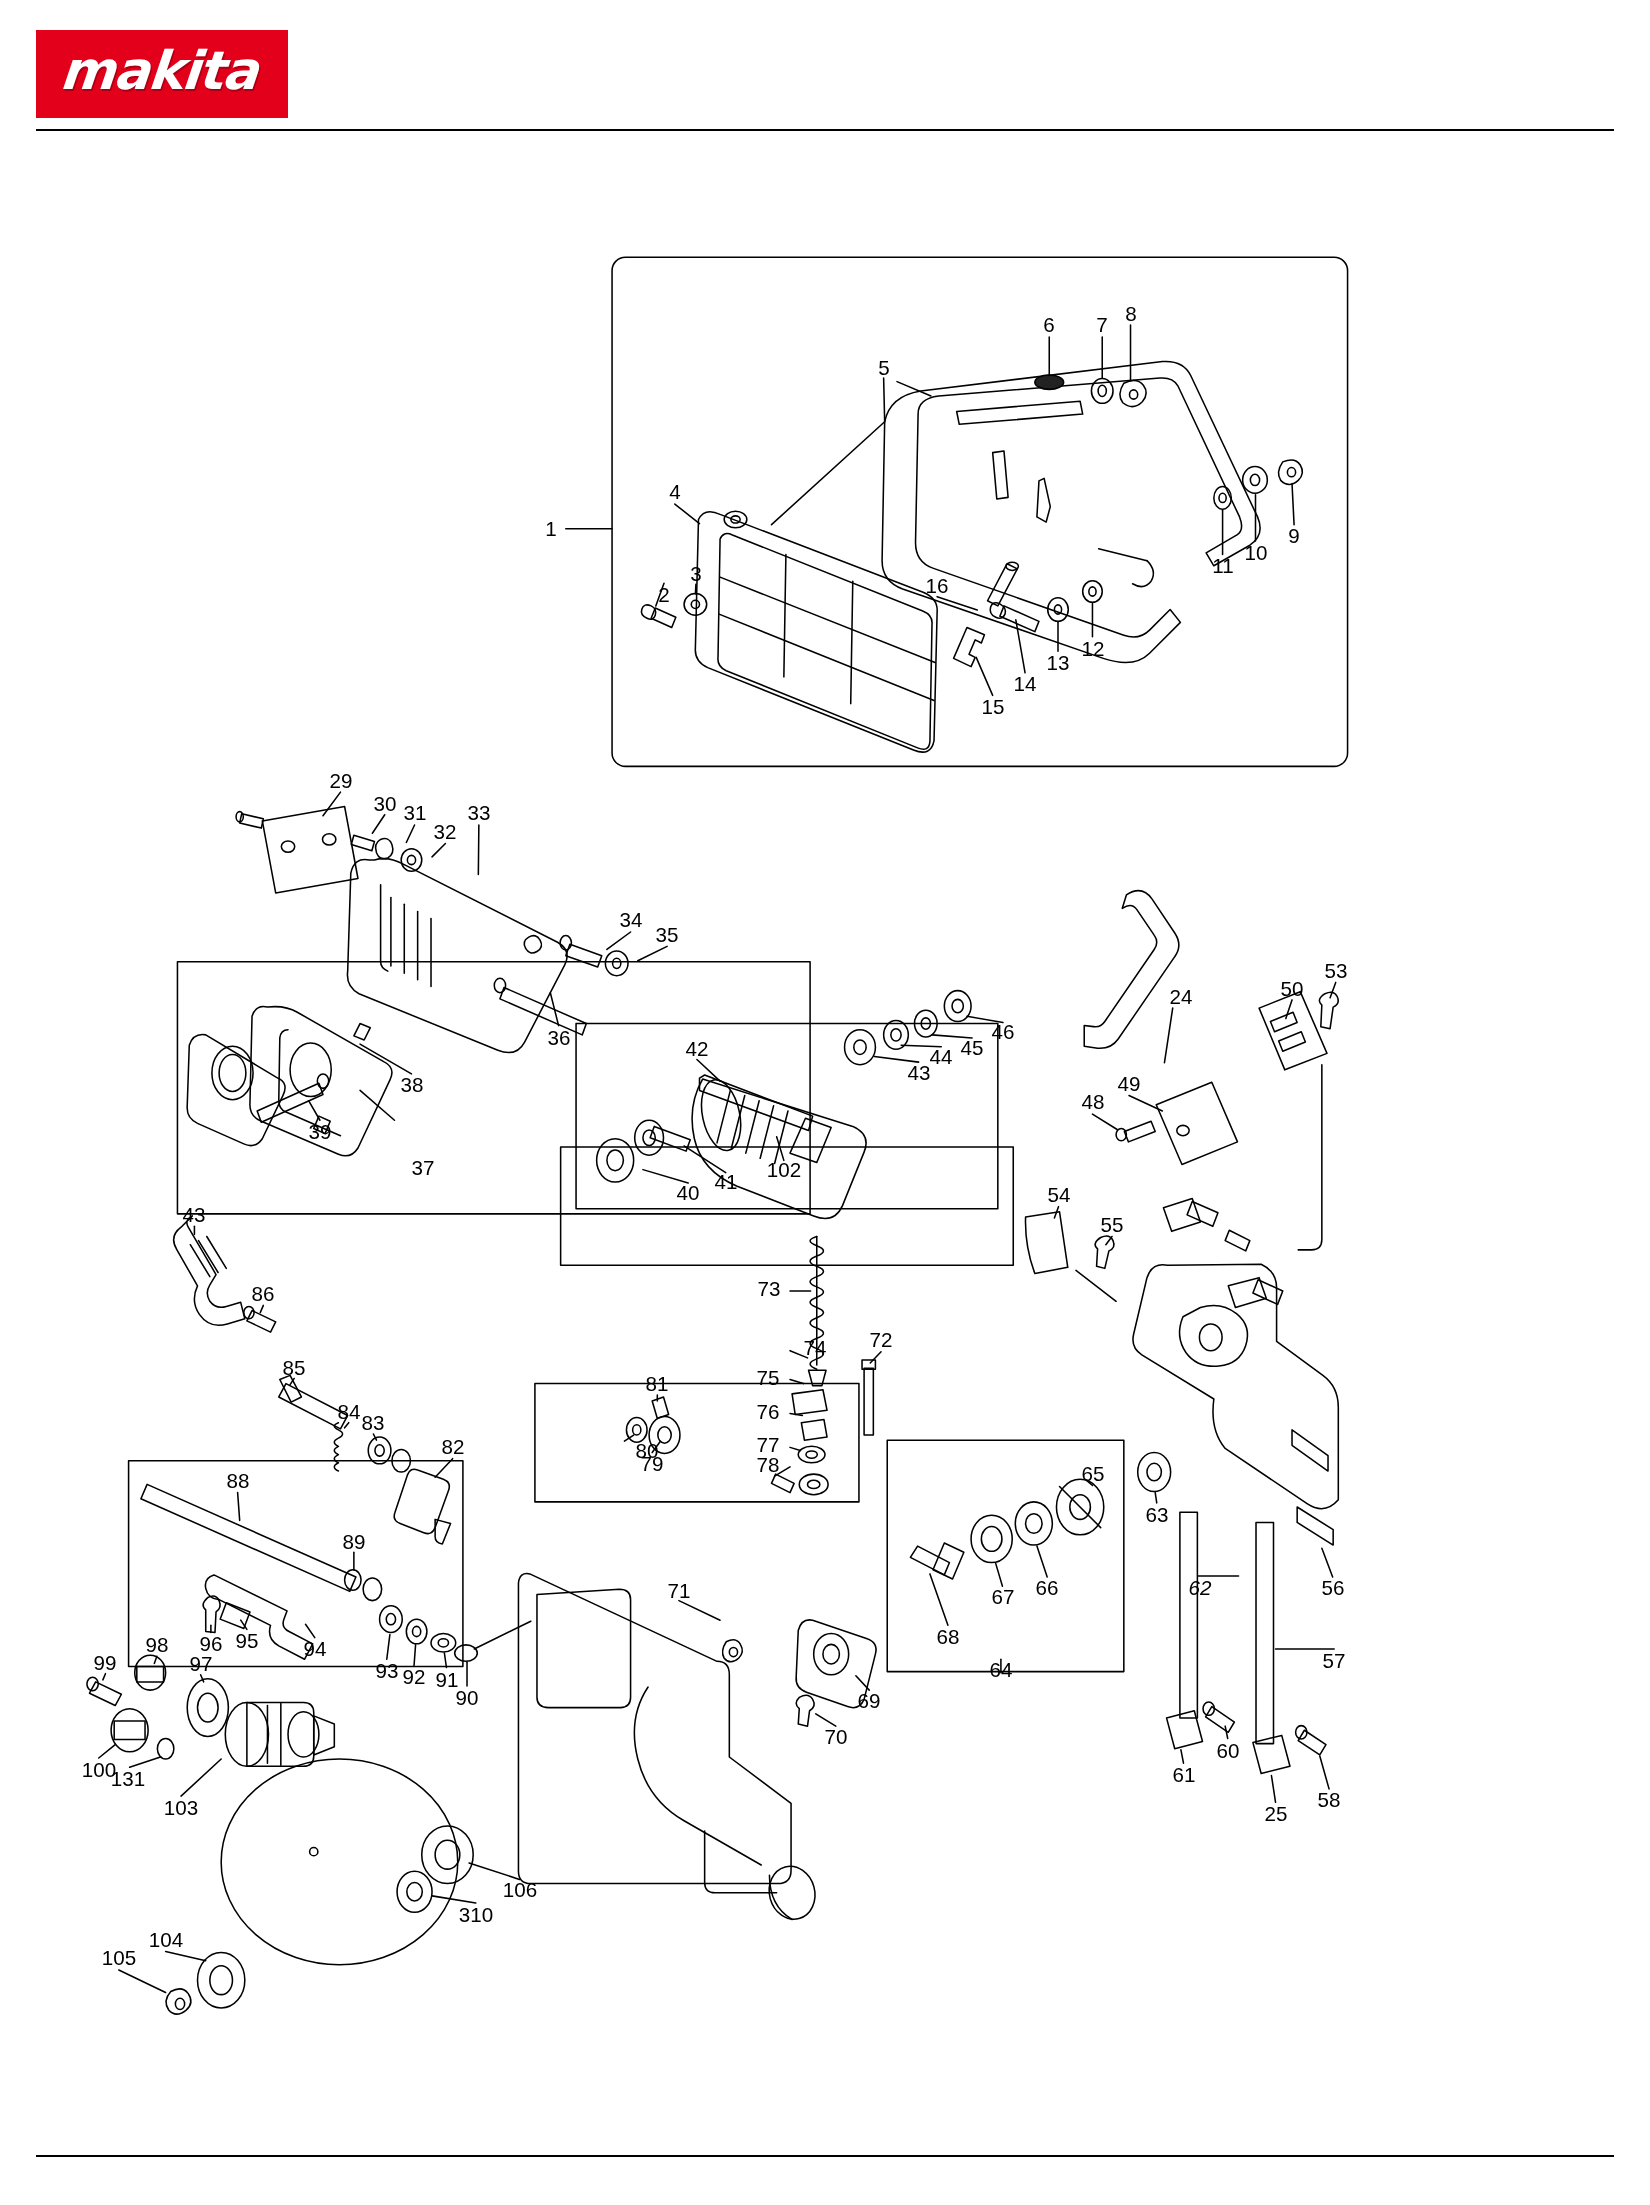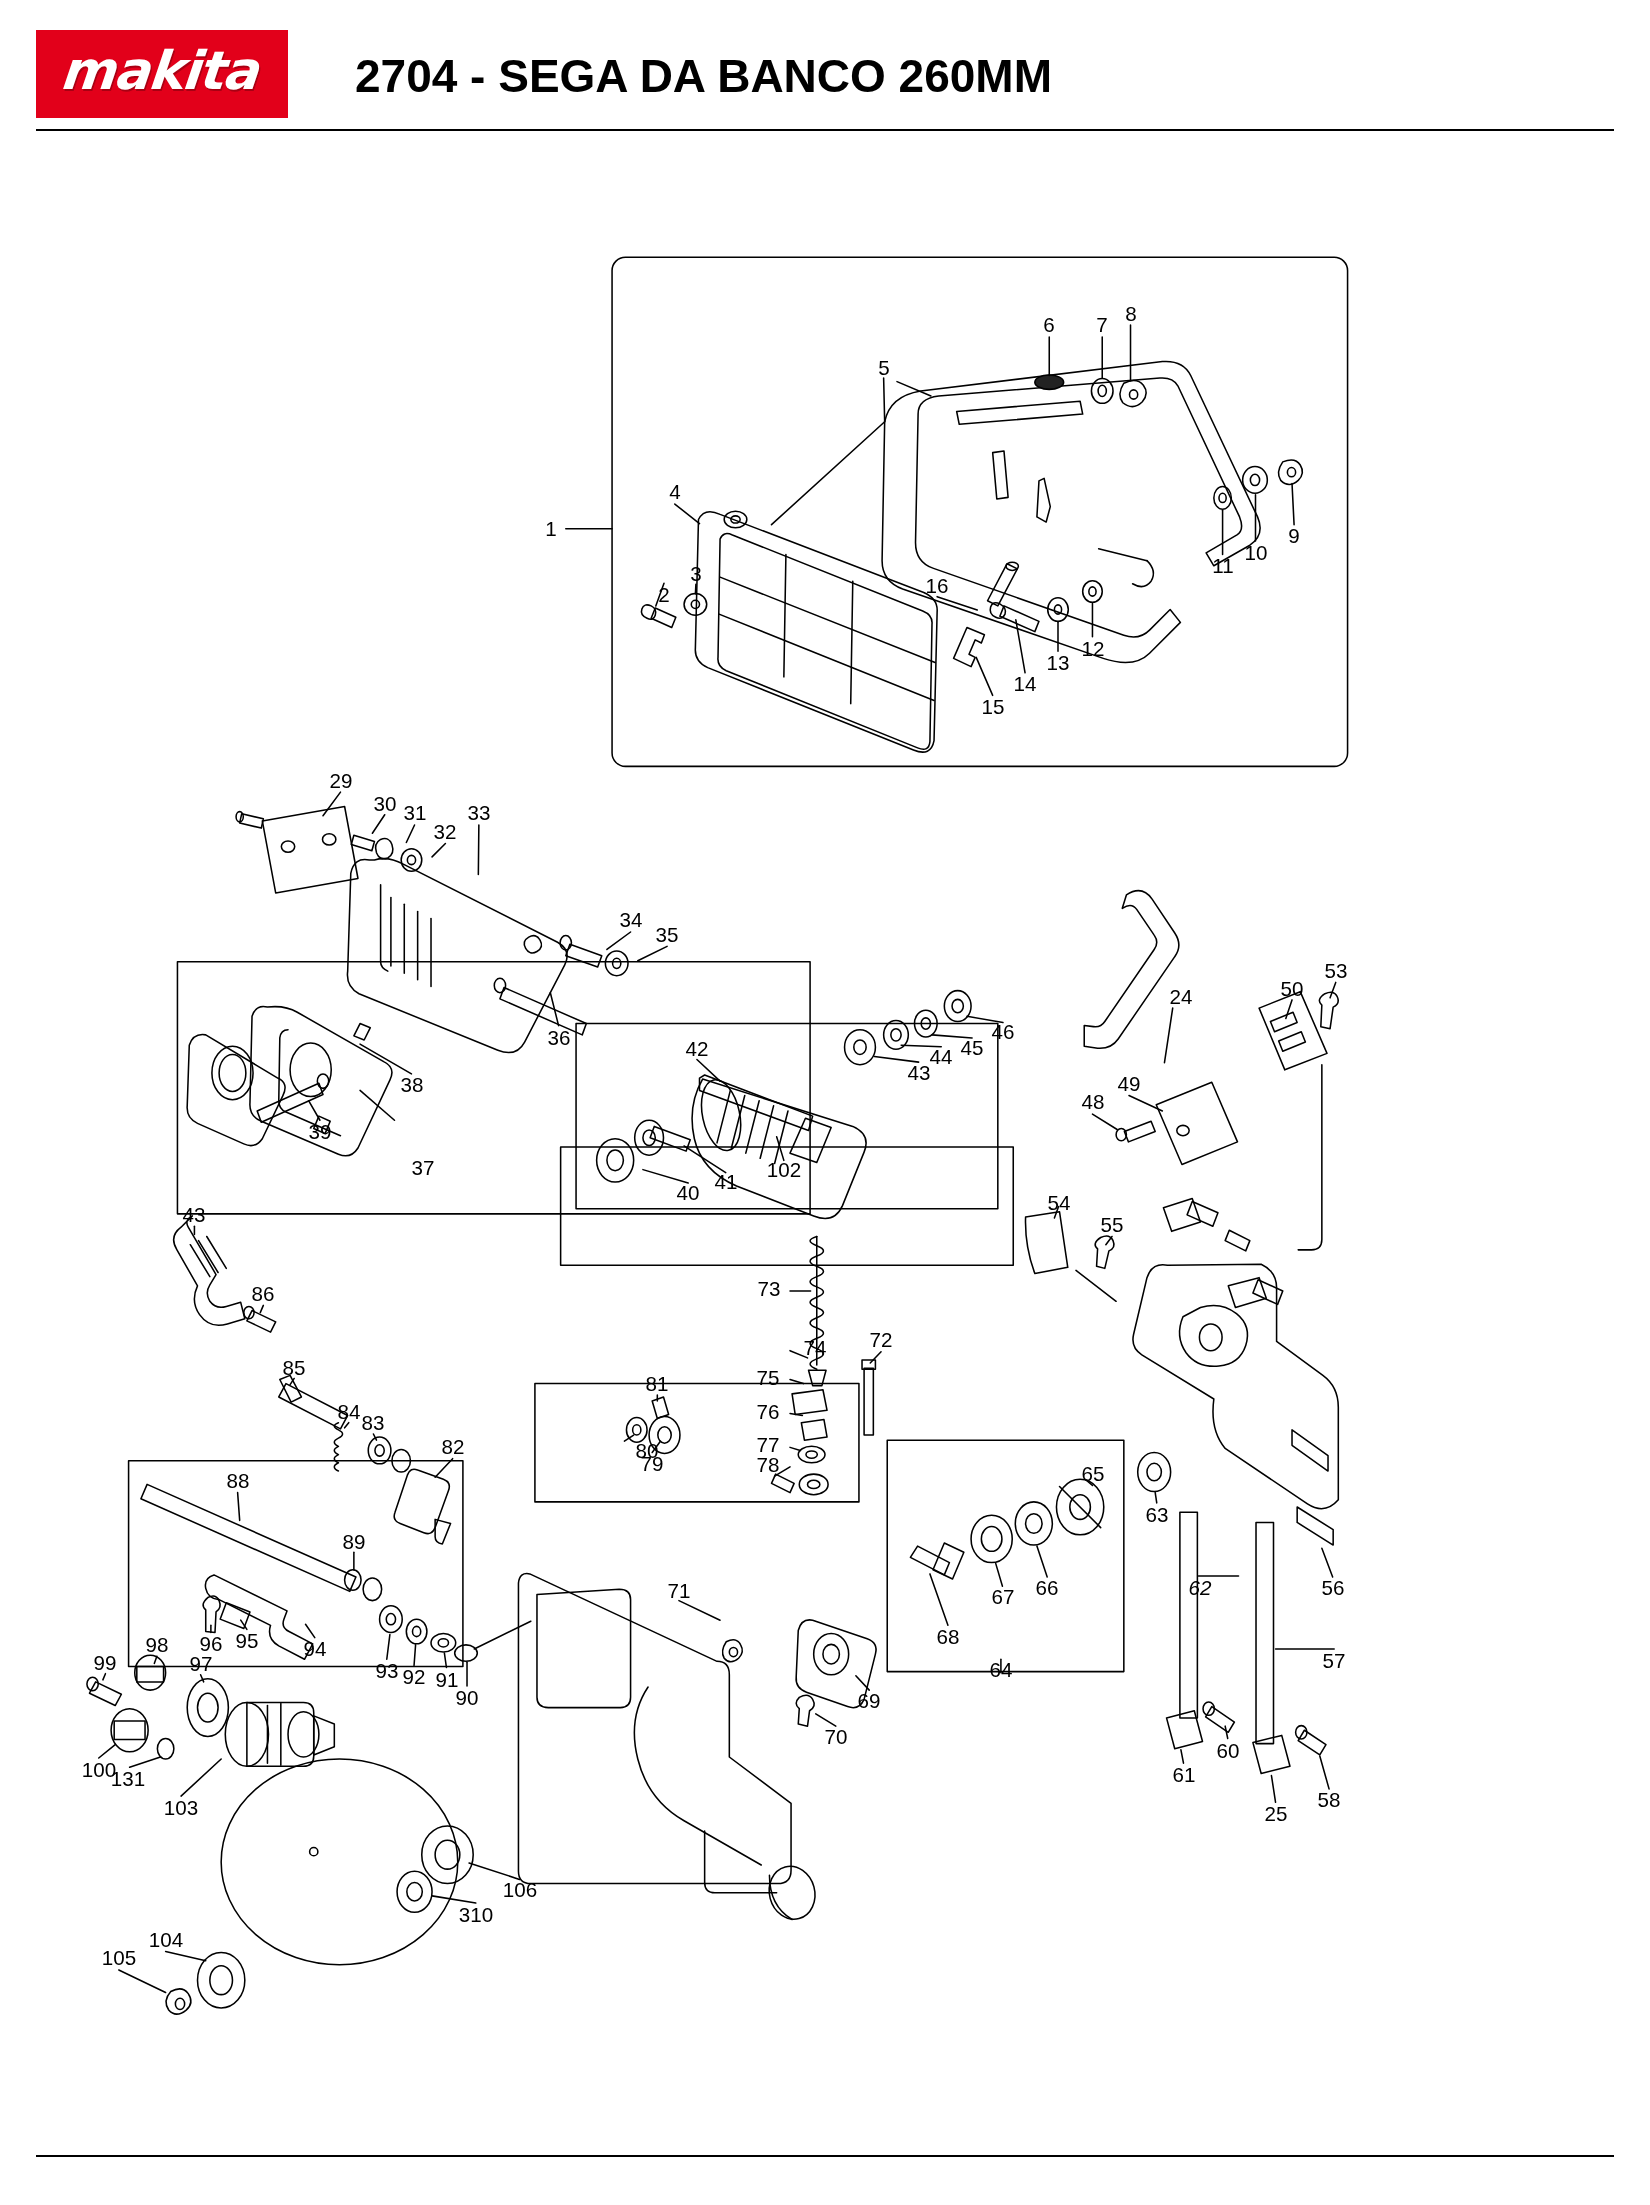--- a/index.html
+++ b/index.html
@@ -92,21 +92,20 @@
   }
 </style>
 </head>
 <body>
 
 <div class="header">
   <div class="logo-box">
     <span class="logo-text">makita</span>
   </div>
   <div class="logo-underline"></div>
-  <div class="header-title">2704 - SEGA DA BANCO 260MM</div>
   <div class="header-rule"></div>
 </div>
 <div class="footer-rule"></div>
 
 <div class="diagram">
 <svg width="1650" height="2205" viewBox="0 0 3208 4287" xmlns="http://www.w3.org/2000/svg">
   <g fill="none" stroke="#000" stroke-width="3" stroke-linejoin="round" stroke-linecap="round">
 
     <rect x="1190" y="500" width="1430" height="990" rx="26" ry="26"></rect>
     <line x1="1100" y1="1028" x2="1190" y2="1028"></line>
@@ -579,21 +578,21 @@
     <div class="callout" style="left: 697px; top: 1049px;">42</div>
     <div class="callout" style="left: 919px; top: 1073px;">43</div>
     <div class="callout" style="left: 941px; top: 1057px;">44</div>
     <div class="callout" style="left: 972px; top: 1048px;">45</div>
     <div class="callout" style="left: 1003px; top: 1032px;">46</div>
     <div class="callout" style="left: 1093px; top: 1102px;">48</div>
     <div class="callout" style="left: 1129px; top: 1084px;">49</div>
     <div class="callout" style="left: 1292px; top: 989px;">50</div>
     <div class="callout" style="left: 1336px; top: 971px;">53</div>
     <div class="callout" style="left: 1165px; top: 997px; margin-left: 16px;">24</div>
-    <div class="callout" style="left: 1059px; top: 1195px; margin-top: 8px;">54</div>
+    <div class="callout" style="left: 1059px; top: 1195px;">54</div>
     <div class="callout" style="left: 1112px; top: 1225px;">55</div>
     <div class="callout" style="left: 1333px; top: 1588px;">56</div>
     <div class="callout" style="left: 1334px; top: 1661px;">57</div>
     <div class="callout" style="left: 1329px; top: 1800px;">58</div>
     <div class="callout" style="left: 1276px; top: 1814px;">25</div>
     <div class="callout" style="left: 1228px; top: 1751px;">60</div>
     <div class="callout" style="left: 1184px; top: 1775px;">61</div>
     <div class="callout" style="left: 1200px; top: 1588px; font-style: italic;">62</div>
     <div class="callout" style="left: 1157px; top: 1515px;">63</div>
     <div class="callout" style="left: 1001px; top: 1670px;">64</div>

